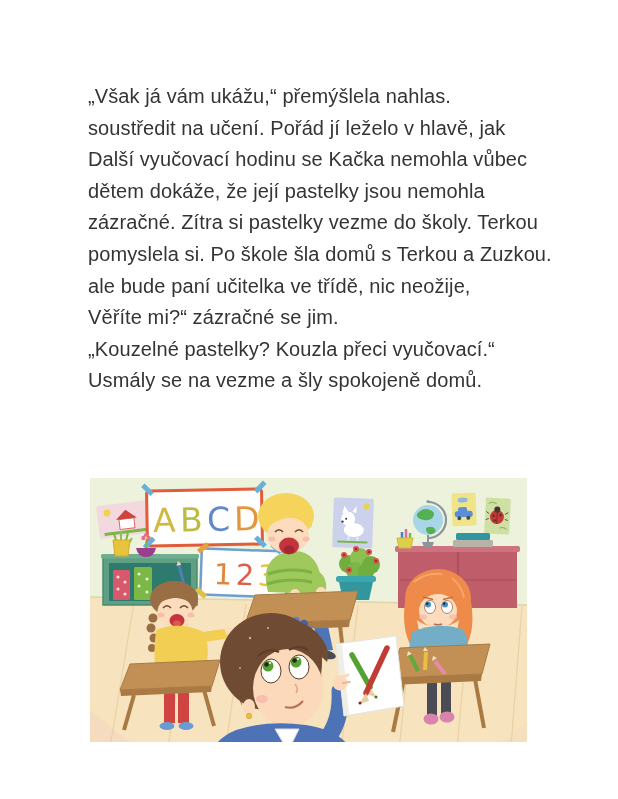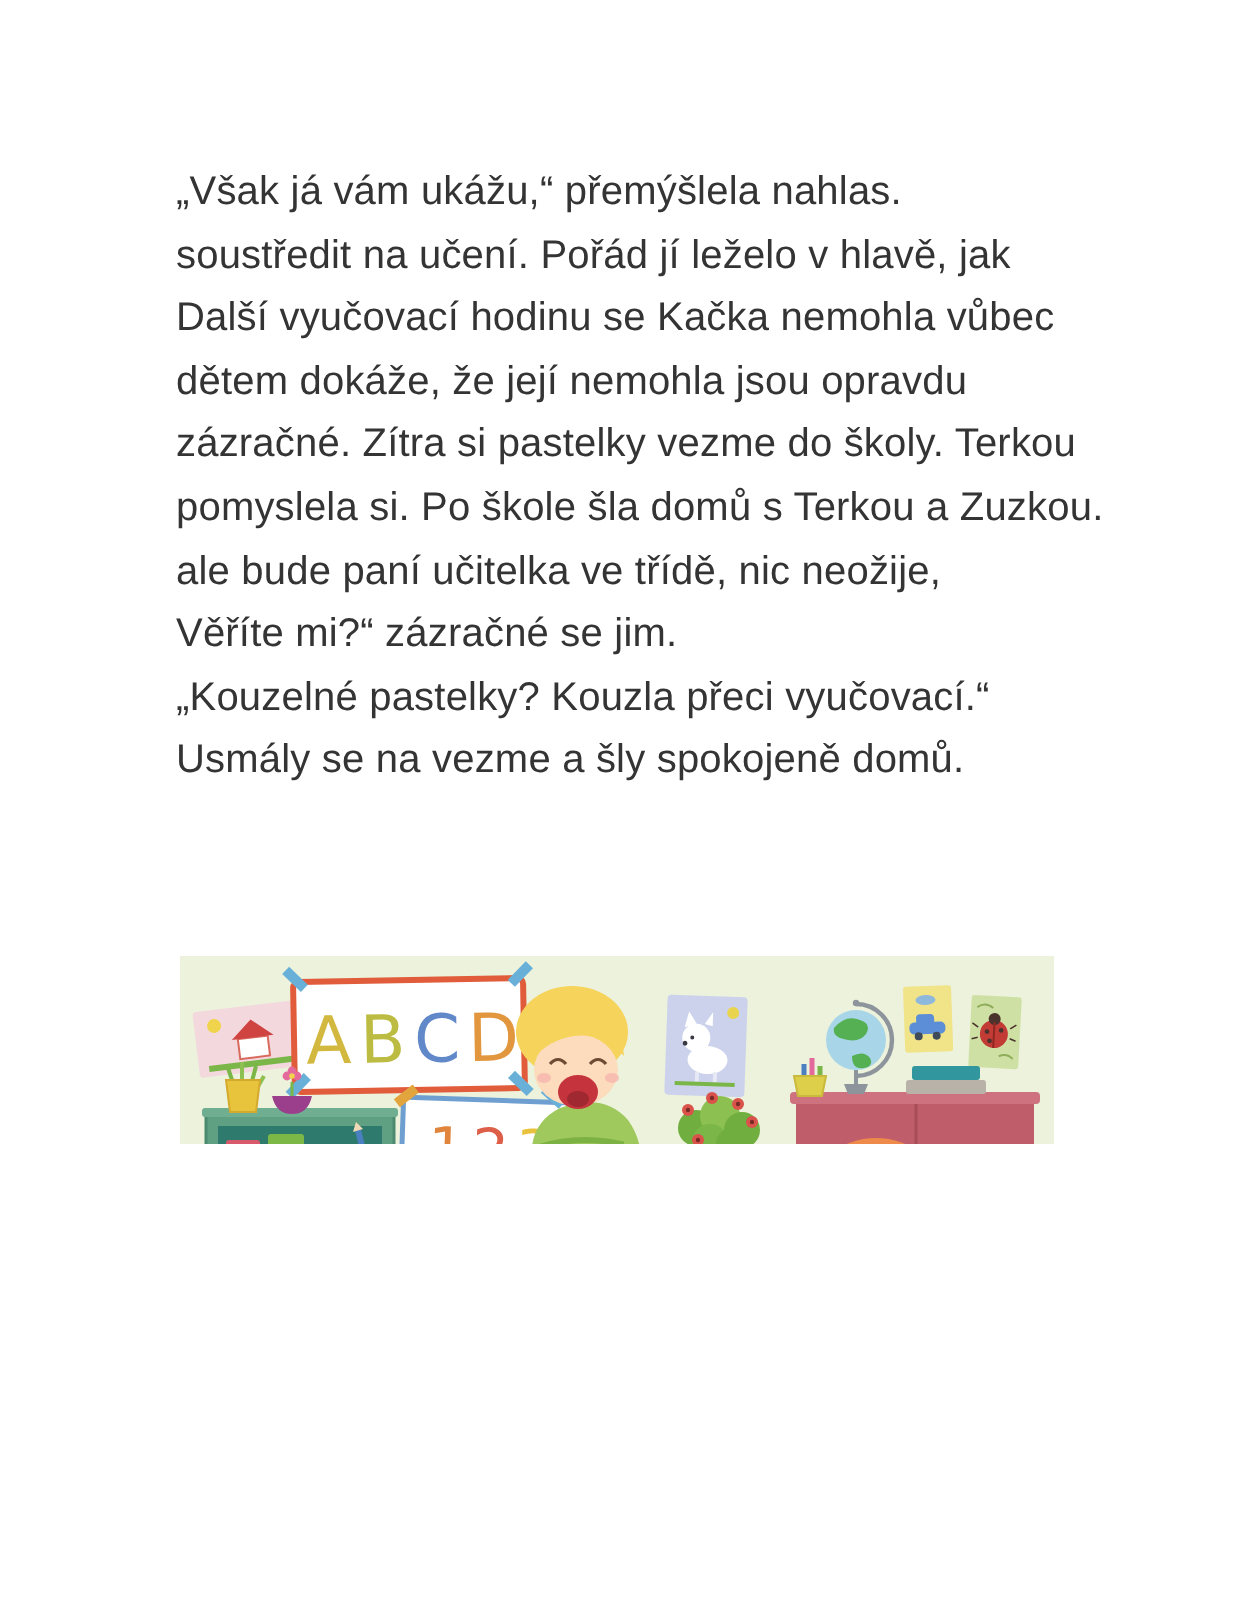--- a/index.html
+++ b/index.html
@@ -1,19 +1,19 @@
 <!DOCTYPE html>
 <html><head>
 <meta charset="utf-8">
 <style>
   html,body{margin:0;padding:0;}
   body{background:#ffffff;}
   .page{
     position:relative;
-    width:618px;height:572px;
+    width:618px;height:742px;
     background:#ffffff;
     font-family:"Liberation Sans", sans-serif;
     overflow:hidden;
   }
   .story{
     position:absolute;
     left:88px;top:81px;width:465px;
     font-size:20px;line-height:31.6px;
     color:#343434;
     letter-spacing:0.1px;
@@ -29,21 +29,21 @@
 </style>
 </head>
 <body>
 
 <div class="page">
 
   <div class="story">
     <div class="line">„Však já vám ukážu,“ přemýšlela nahlas.</div>
     <div class="line">soustředit na učení. Pořád jí leželo v hlavě, jak</div>
     <div class="line">Další vyučovací hodinu se Kačka nemohla vůbec</div>
-    <div class="line">dětem dokáže, že její nemohla jsou opravdu</div>
+    <div class="line">dětem dokáže, že její pastelky jsou nemohla</div>
     <div class="line">zázračné. Zítra si pastelky vezme do školy. Terkou</div>
     <div class="line">pomyslela si. Po škole šla domů s Terkou a Zuzkou.</div>
     <div class="line">ale bude paní učitelka ve třídě, nic neožije,</div>
     <div class="line">Věříte mi?“ zázračné se jim.</div>
     <div class="line">„Kouzelné pastelky? Kouzla přeci vyučovací.“</div>
     <div class="line">Usmály se na vezme a šly spokojeně domů.</div>
   </div>
 
   <div class="illustration">
   <svg width="437" height="282" viewBox="0 0 437 282" xmlns="http://www.w3.org/2000/svg">

